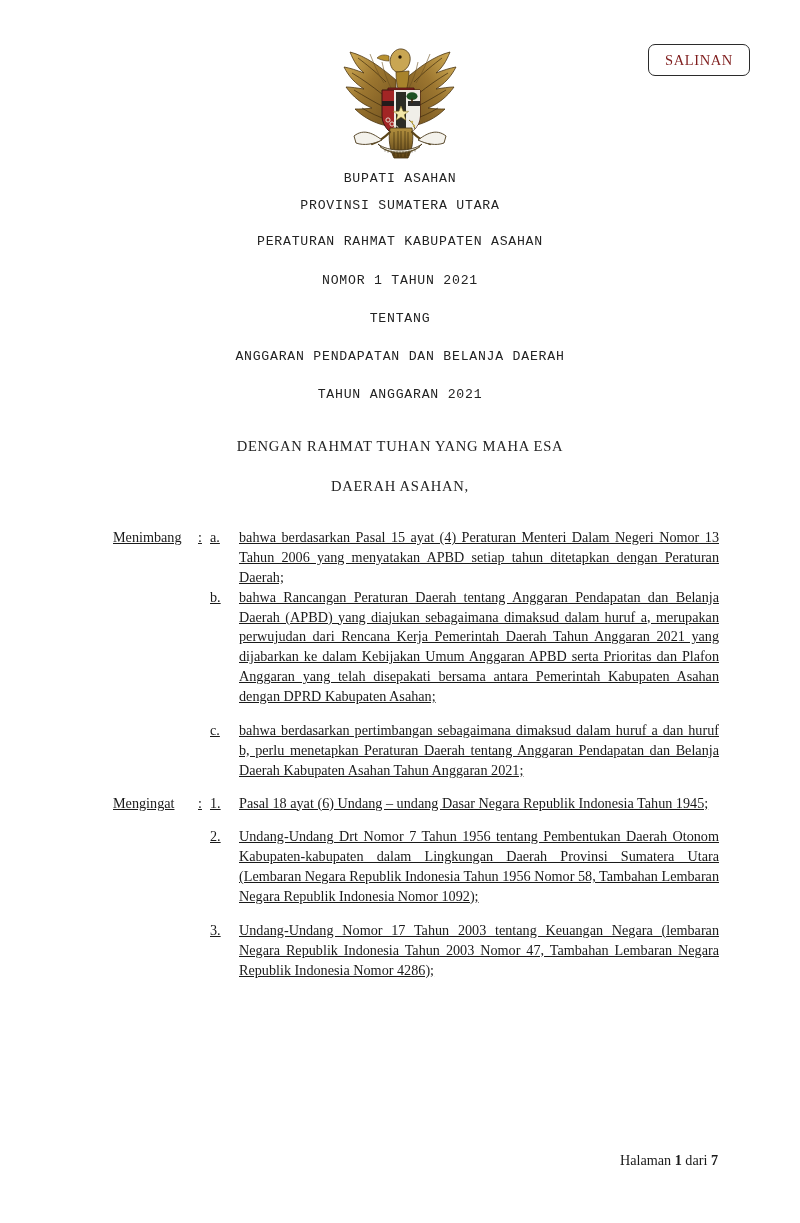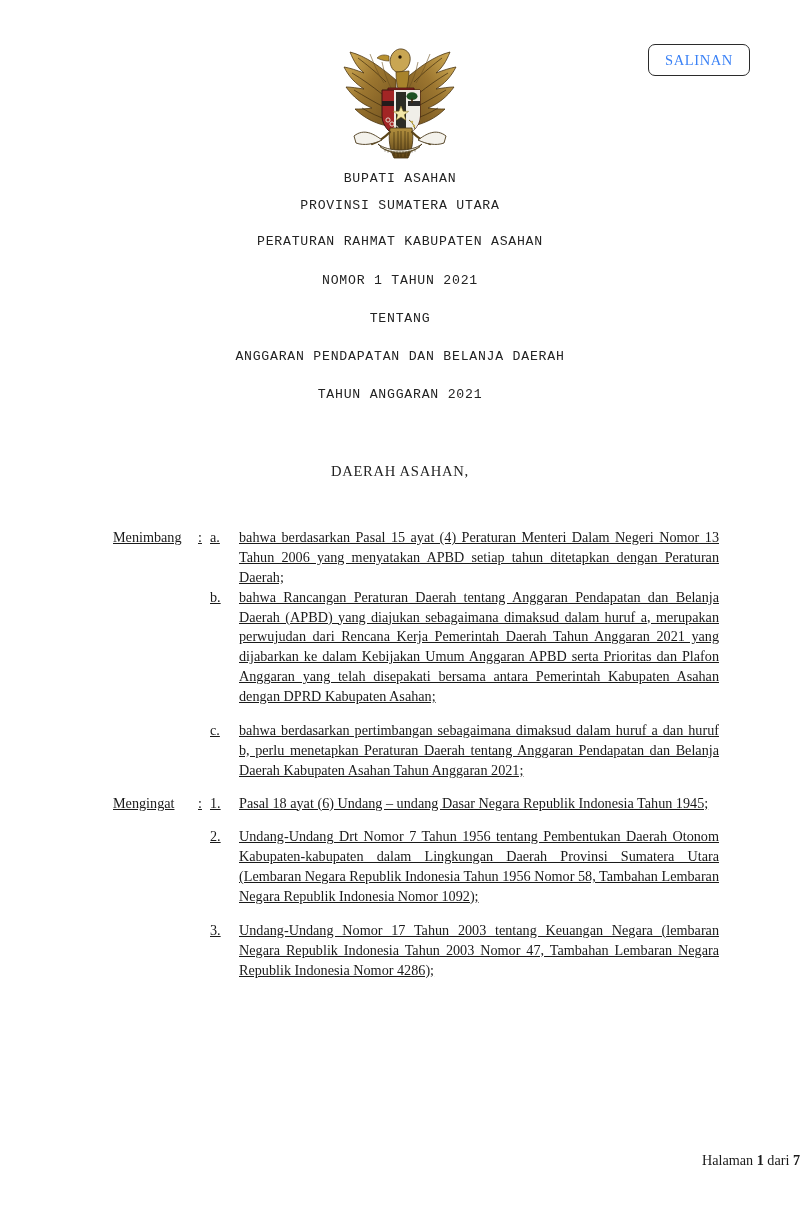--- a/index.html
+++ b/index.html
@@ -31,21 +31,21 @@
     border-radius: 7px;
     display: flex;
     align-items: center;
     justify-content: center;
     box-sizing: border-box;
   }
   .salinan-box span {
     font-family: "Liberation Serif", "DejaVu Serif", serif;
     font-size: 14.5px;
     letter-spacing: 0.6px;
-    color: #3b82f6;
+    color: #7f1d1d;
   }
 
   
   .emblem-wrap {
     position: absolute;
     top: 28px;
     left: 0;
     width: 800px;
     display: flex;
     justify-content: center;
@@ -136,20 +136,21 @@
   .spacer-item { height: 14px; }
   .spacer-block { height: 13px; }
 
   
   .footer {
     position: absolute;
     top: 1152px;
     left: 0;
     width: 800px;
     text-align: right;
+    padding-right: 82px;
     box-sizing: border-box;
     font-size: 14.2px;
     color: #1a1a1a;
   }
   .footer b { font-weight: bold; }
 </style>
 </head>
 <body>
 
 <div class="page">
@@ -262,20 +263,21 @@
     <div class="t-line">PERATURAN RAHMAT KABUPATEN ASAHAN</div>
     <div class="gap-l"></div>
     <div class="t-line">NOMOR 1 TAHUN 2021</div>
     <div class="gap-l"></div>
     <div class="t-line">TENTANG</div>
     <div class="gap-l"></div>
     <div class="t-line">ANGGARAN PENDAPATAN DAN BELANJA DAERAH</div>
     <div class="gap-l"></div>
     <div class="t-line">TAHUN ANGGARAN 2021</div>
     <div class="gap-xl"></div>
+    <div class="t-serif">DENGAN RAHMAT TUHAN YANG MAHA ESA</div>
     <div class="gap-l"></div>
     <div class="t-serif">DAERAH ASAHAN,</div>
   </div>
 
   <div class="body-area">
 
     <div class="clause">
       <div class="clause-label">Menimbang</div>
       <div class="clause-colon">:</div>
       <div class="clause-items">

